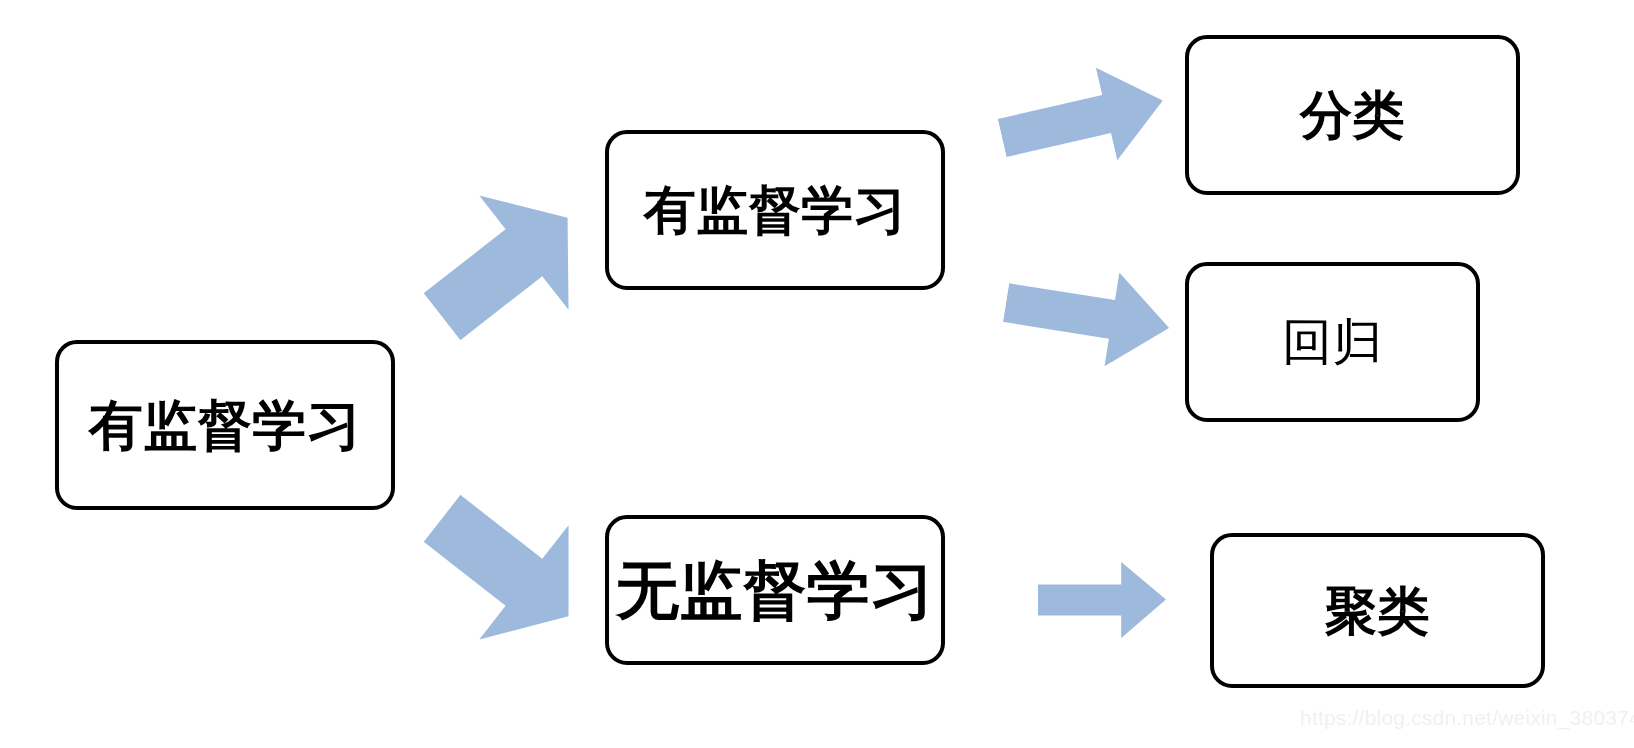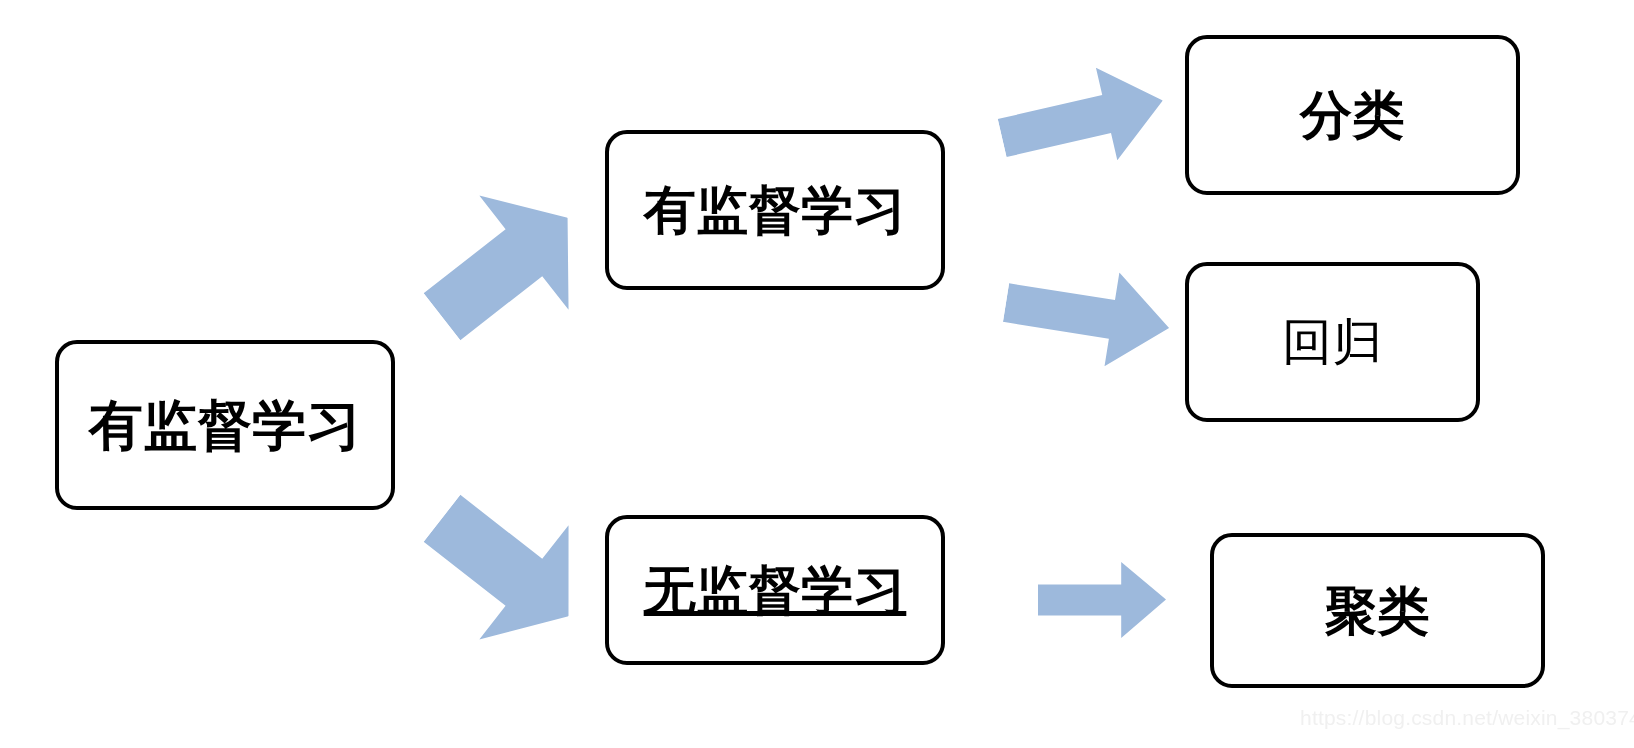--- a/index.html
+++ b/index.html
@@ -40,21 +40,21 @@
   
   #node-root        { left: 55px;   top: 340px; width: 340px; height: 170px; }
   #node-supervised  { left: 605px;  top: 130px; width: 340px; height: 160px; }
   #node-unsupervised{ left: 605px;  top: 515px; width: 340px; height: 150px; }
   #node-classification { left: 1185px; top: 35px;  width: 335px; height: 160px; }
   #node-regression     { left: 1185px; top: 262px; width: 295px; height: 160px; }
   #node-clustering     { left: 1190px; top: 533px; width: 335px; height: 155px; margin-left: 20px; }
 
   #node-root .node-label        { font-size: 54px; }
   #node-supervised .node-label  { font-size: 52px; }
-  #node-unsupervised .node-label{ font-size: 52px; text-decoration: underline; }
+  #node-unsupervised .node-label{ font-size: 63px; }
   #node-classification .node-label { font-size: 52px; }
   #node-regression .node-label  { font-size: 50px; font-weight: 500; }
   #node-clustering .node-label  { font-size: 52px; }
 
   
   .arrow {
     position: absolute;
   }
   .arrow svg { display: block; width: 100%; height: 100%; }
 

